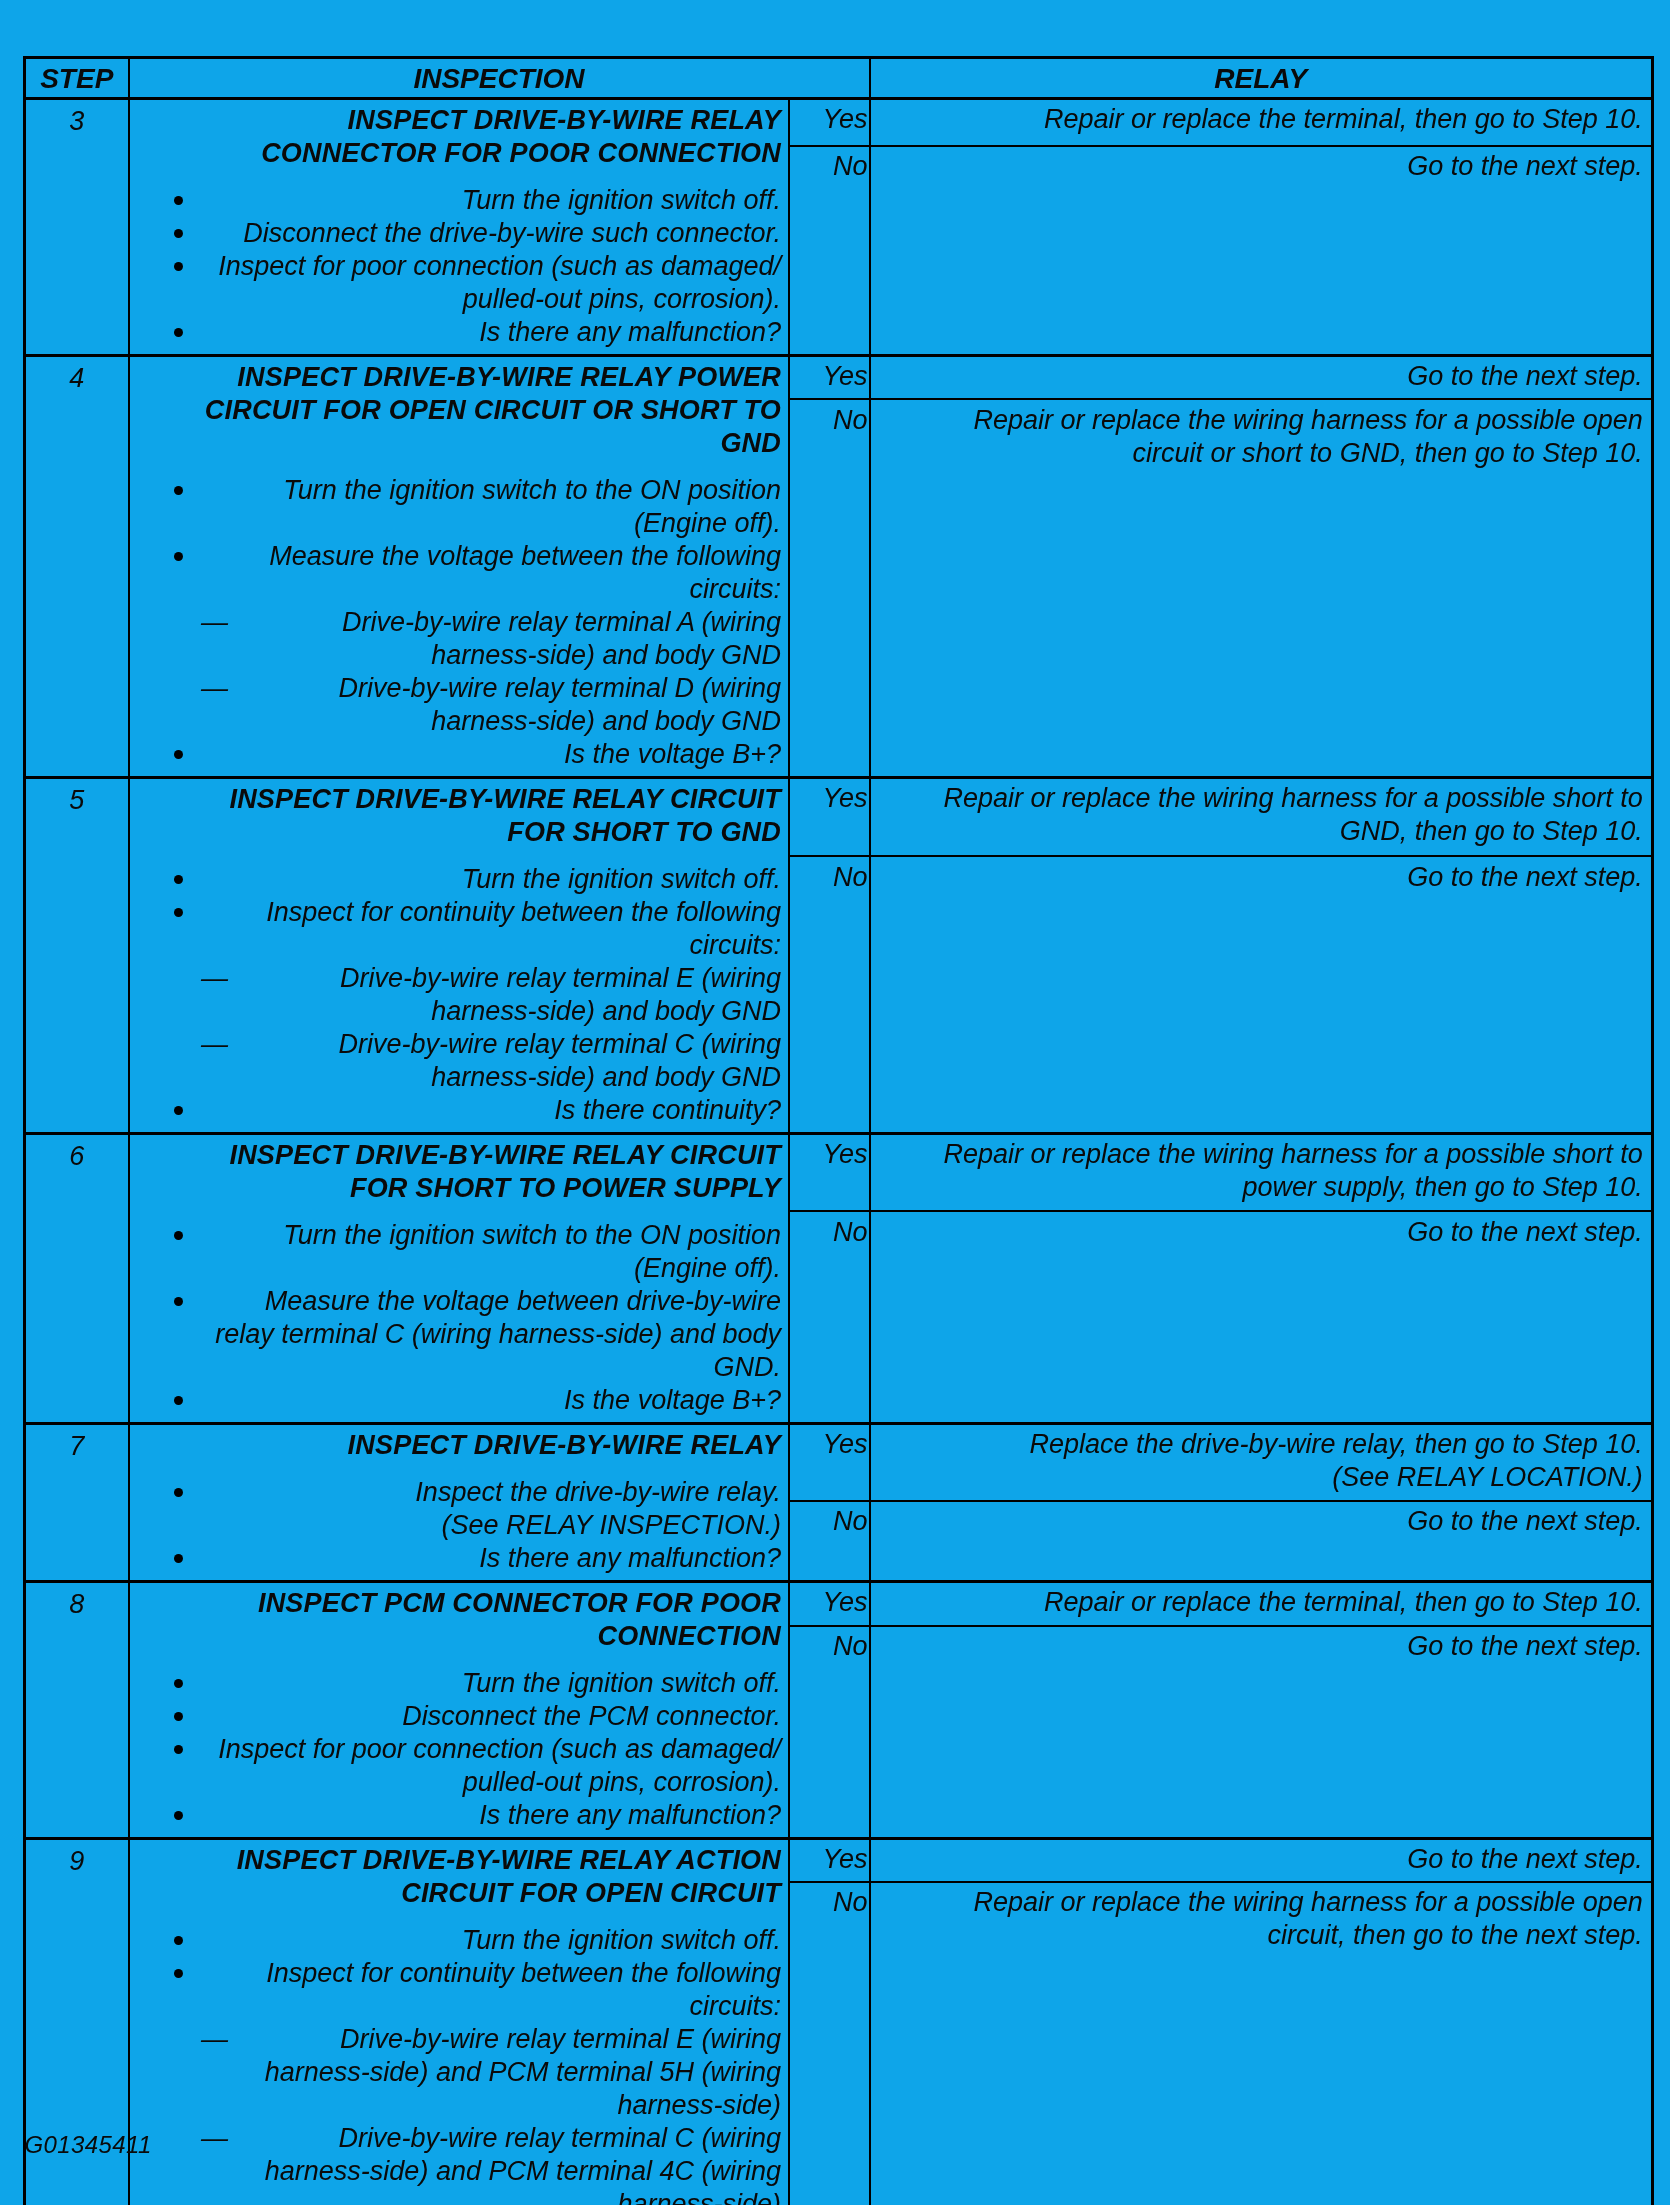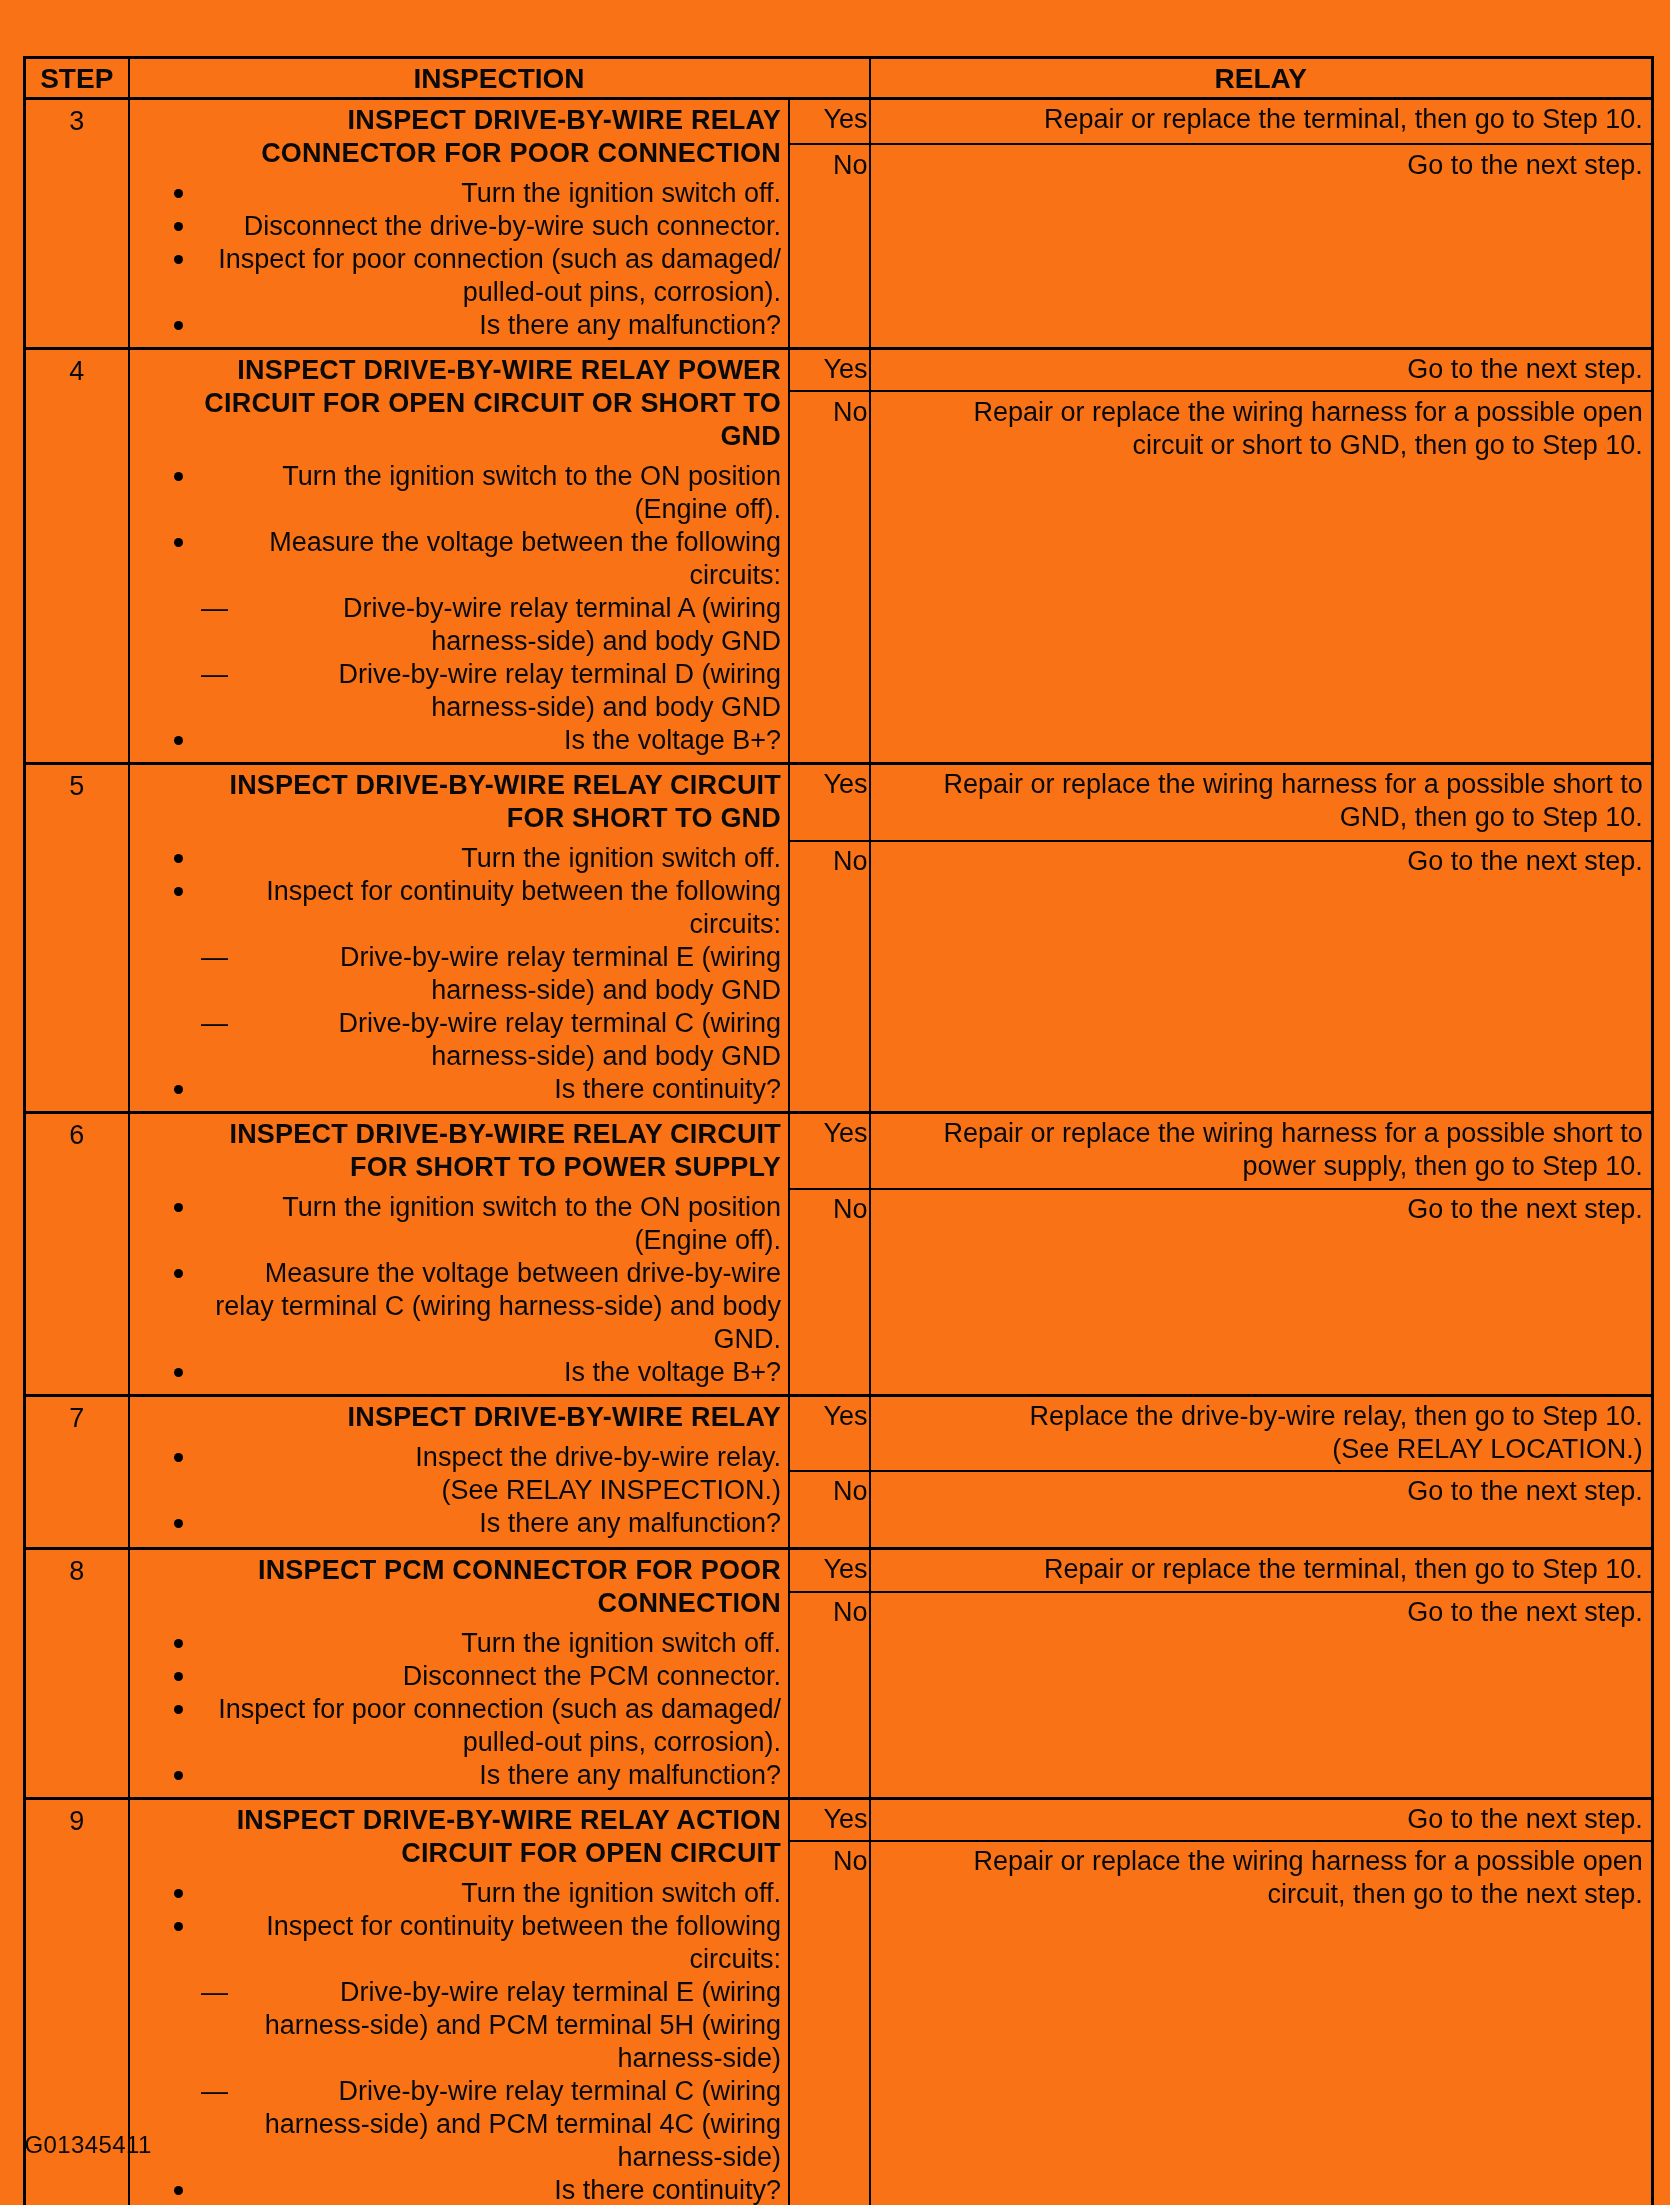--- a/index.html
+++ b/index.html
@@ -1,23 +1,24 @@
 <!DOCTYPE html>
 <html style="font-size:13px"><head>
 <meta charset="utf-8">
 <style>
   html,body { margin:0; padding:0; background:#e8e8e8; }
   .page {
     position: relative;
     width: 1670px;
     height: 2205px;
-    background: #f97316;
+    background: #0ea5e9;
     font-family: "Liberation Sans", sans-serif;
     color: #0a0a0a;
     overflow: hidden;
+    font-style: italic;
   }
   table.diag {
     position: absolute;
     left: 23px;
     top: 56px;
     width: 1628px;
     border-collapse: collapse;
     table-layout: fixed;
     border: 3.3px solid #000;
     font-size: 27px;
@@ -44,21 +45,21 @@
     text-align: center;
     padding-top: 4.9px;
     font-size: 27px;
   }
   .insp-cell { padding: 4.1px 6.5px 4.9px 11.4px; }
   .insp-title {
     font-weight: bold;
     white-space: pre-line;
     letter-spacing: 0.2px;
   }
-  .insp-list { margin-top: 7px; }
+  .insp-list { margin-top: 14px; }
   .item {
     position: relative;
     padding-left: 64px;
     white-space: pre-line;
   }
   .item.bullet::before {
     content: "";
     position: absolute;
     left: 33px;
     top: 12.3px;

